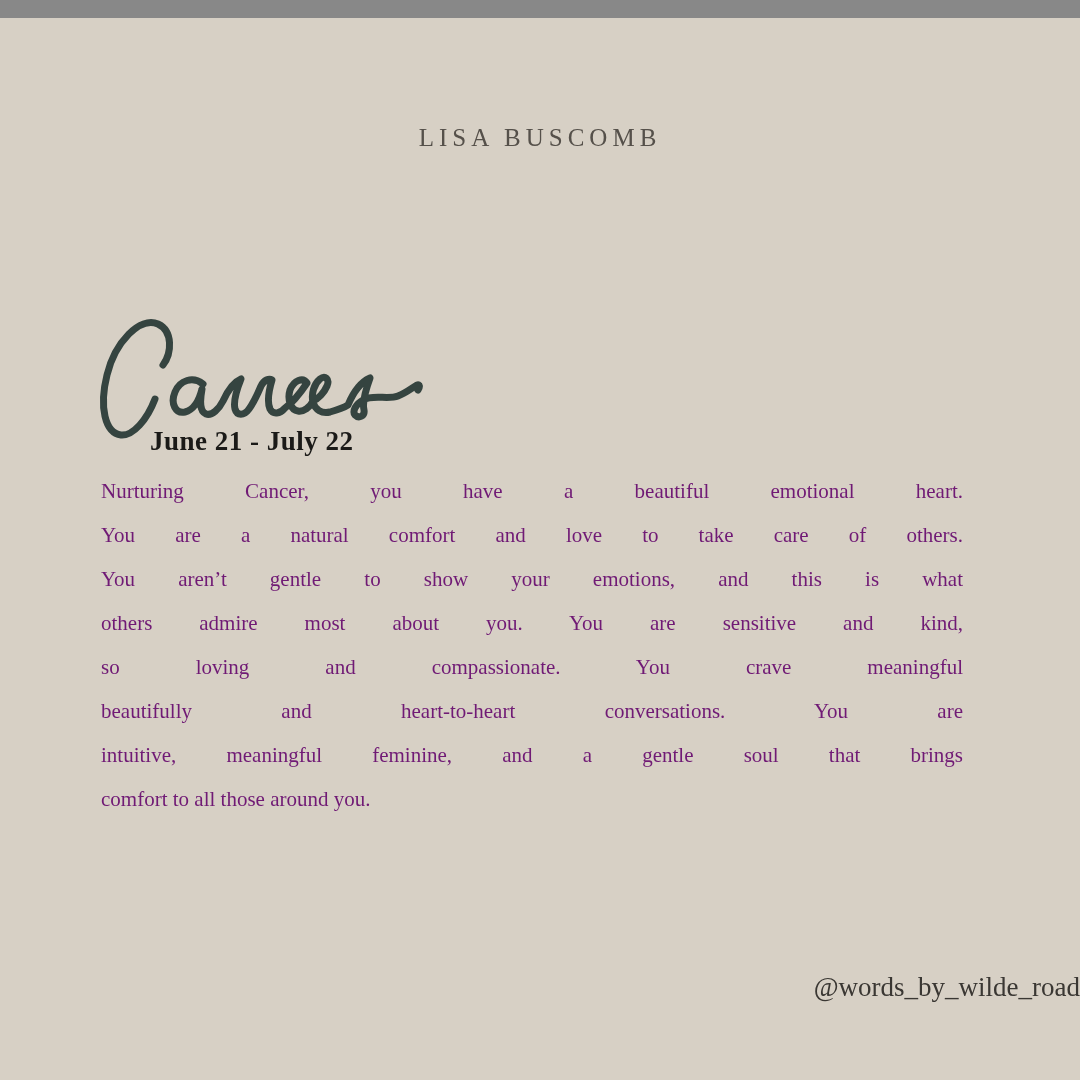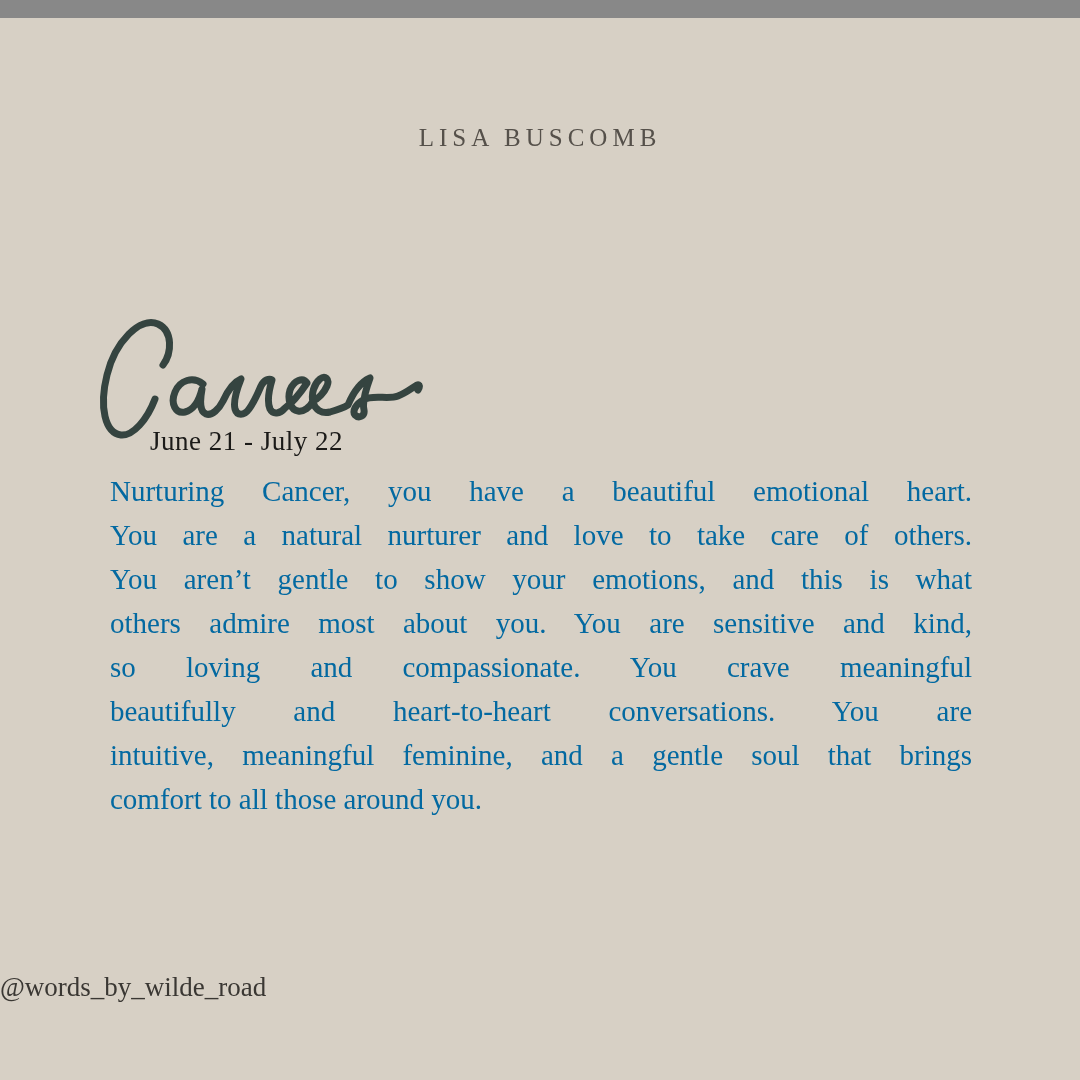--- a/index.html
+++ b/index.html
@@ -41,48 +41,48 @@
     width: 1px; height: 1px;
     overflow: hidden;
     clip: rect(0 0 0 0);
     white-space: nowrap;
   }
   .date-range {
     position: absolute;
     left: 150px;
     top: 408px;
     font-size: 27px;
-    font-weight: 400;
+    font-weight: 700;
     color: #1b1a18;
     letter-spacing: 0.5px;
   }
   .body-text {
     position: absolute;
-    left: 110px;
+    left: 101px;
     top: 451px;
     width: 862px;
-    font-size: 29px;
+    font-size: 21px;
     line-height: 44px;
-    color: #0369a1;
+    color: #701a75;
   }
   .body-text .line {
     text-align: justify;
     text-align-last: justify;
     white-space: nowrap;
   }
   .body-text .line.last {
     text-align: left;
     text-align-last: left;
   }
   .handle {
     position: absolute;
     top: 954px;
     left: 0;
     width: 100%;
-    text-align: left;
+    text-align: right;
     font-size: 27px;
     color: #3a3733;
   }
 </style>
 </head>
 <body>
 
 <div class="canvas">
 
   <div class="brand">LISA BUSCOMB</div>
@@ -126,21 +126,21 @@
                C 373 376 388 382 398 378
                C 406 375 412 370 417 367
                C 420 366 420 369 418 372"></path>
     </svg>
   </div>
 
   <div class="date-range">June 21 - July 22</div>
 
   <div class="body-text">
     <div class="line">Nurturing Cancer, you have a beautiful emotional heart.</div>
-    <div class="line">You are a natural nurturer and love to take care of others.</div>
+    <div class="line">You are a natural comfort and love to take care of others.</div>
     <div class="line">You aren’t gentle to show your emotions, and this is what</div>
     <div class="line">others admire most about you. You are sensitive and kind,</div>
     <div class="line">so loving and compassionate. You crave meaningful</div>
     <div class="line">beautifully and heart-to-heart conversations. You are</div>
     <div class="line">intuitive, meaningful feminine, and a gentle soul that brings</div>
     <div class="line last">comfort to all those around you.</div>
   </div>
 
   <div class="handle">@words_by_wilde_road</div>
 

